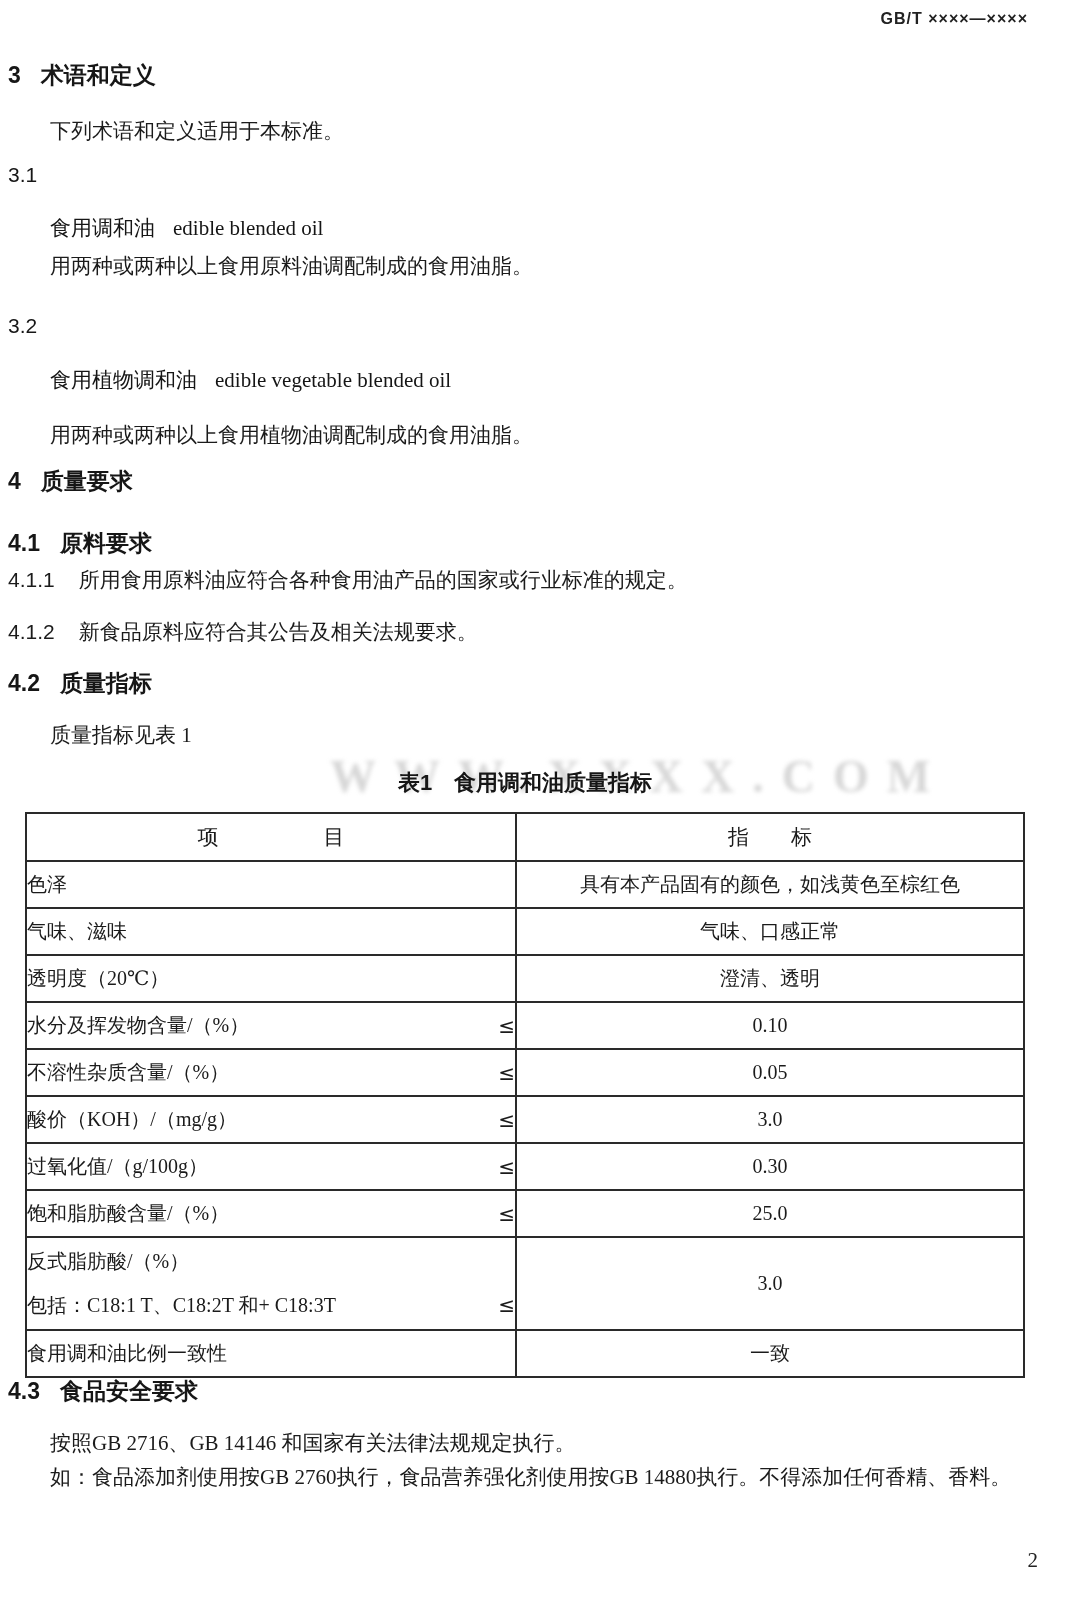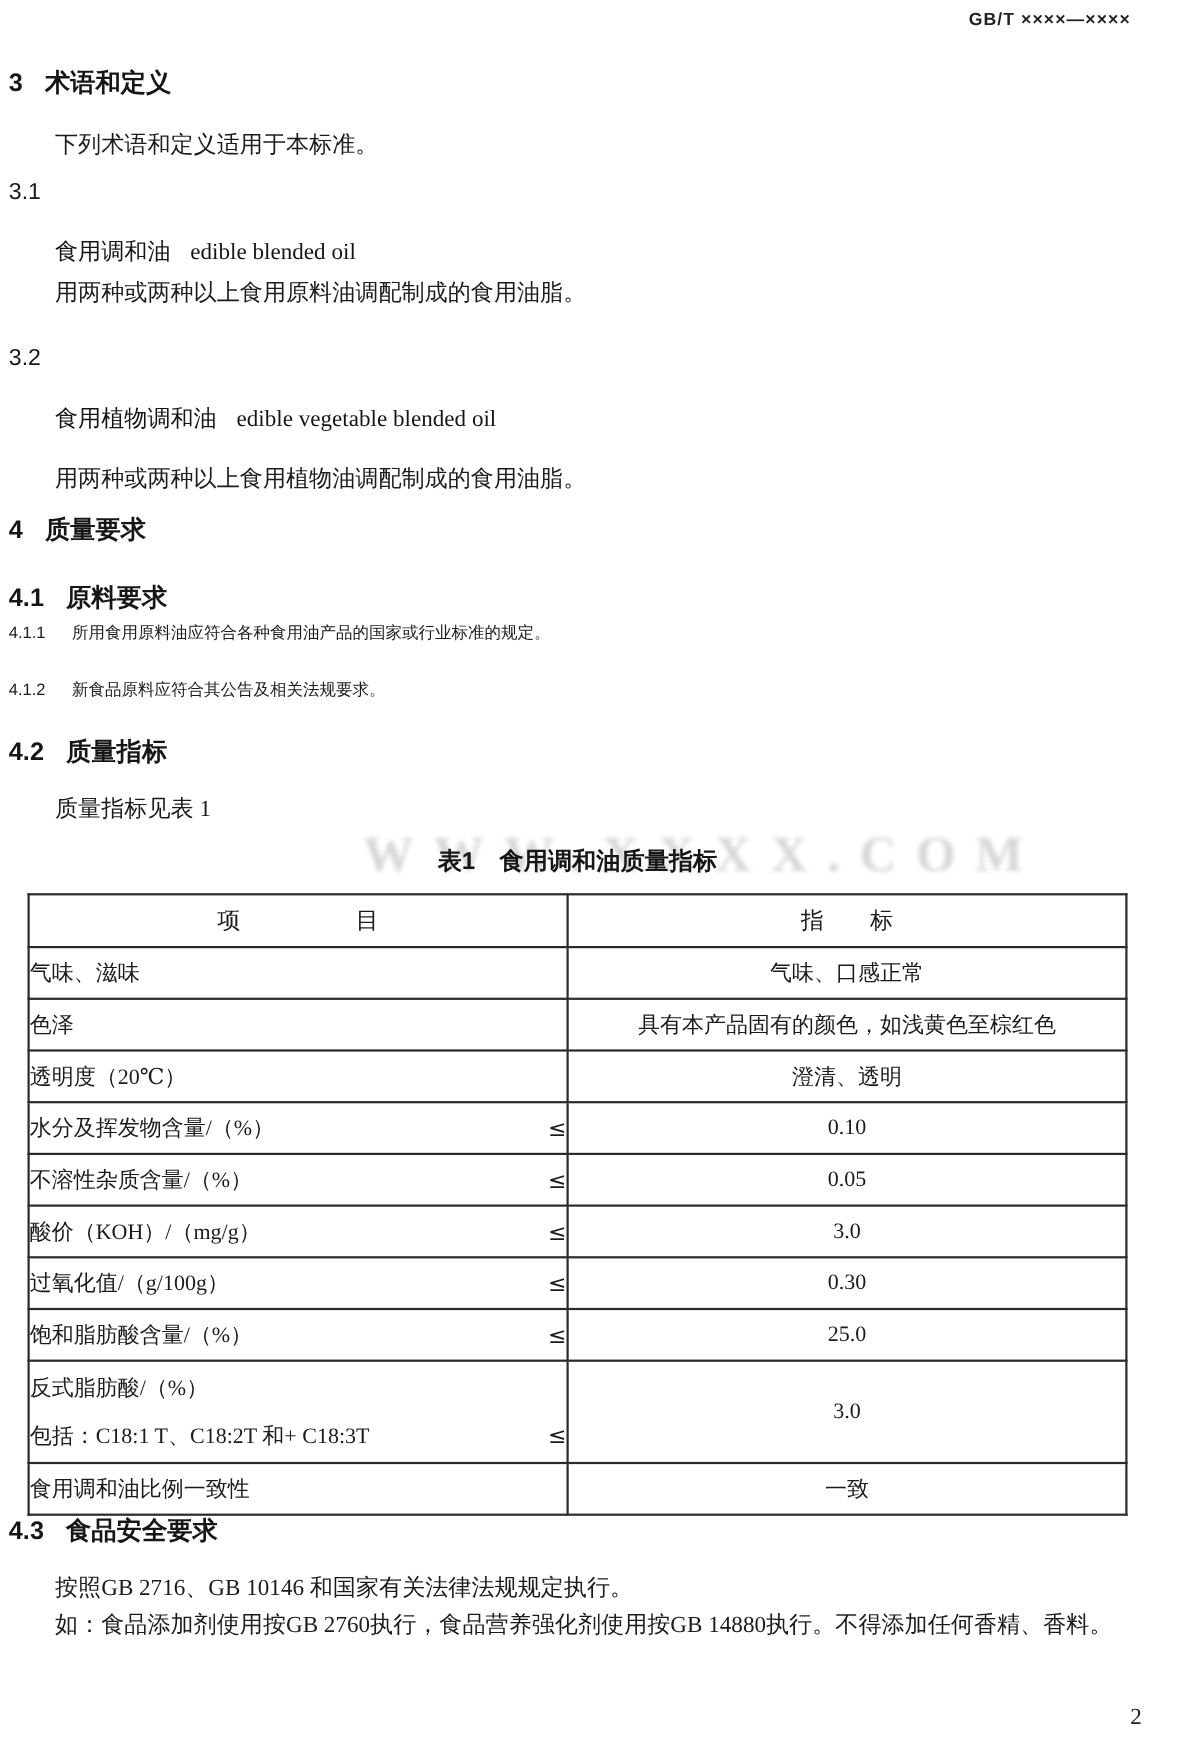--- a/index.html
+++ b/index.html
@@ -23,21 +23,21 @@
   .cnum{left:8px;font-size:21px;font-family:"Liberation Sans","DejaVu Sans",sans-serif;color:#161616}
 
   
   .term{left:50px;font-size:21px;font-weight:normal;color:#151515}
   .term .cn{font-family:"Liberation Sans","DejaVu Sans",sans-serif;margin-right:18px}
   .term .en{font-family:"Liberation Serif","DejaVu Serif",serif}
 
   
   .para{left:8px;width:1030px;font-size:21px;line-height:34px;color:#1b1b1b}
   .indent{text-indent:2em}
-  .npara{left:8px;width:1030px;font-size:15px;color:#1b1b1b}
+  .npara{left:8px;width:1030px;font-size:21px;color:#1b1b1b}
   .npara .num{font-family:"Liberation Sans","DejaVu Sans",sans-serif;margin-right:24px}
 
   
   .caption{left:25px;width:1000px;text-align:center;font-size:22px;font-weight:bold;
     font-family:"Liberation Sans","DejaVu Sans",sans-serif;color:#161616}
   .watermark{left:330px;top:750px;font-size:46px;letter-spacing:18px;
     color:rgba(150,150,150,.38);filter:blur(2px);
     font-family:"Liberation Serif","DejaVu Serif",serif;font-weight:bold;pointer-events:none}
 
   
@@ -110,35 +110,35 @@
     <tr>
       <th>项　　　　　目</th>
       <th>指　　标</th>
     </tr>
   </thead>
   <tbody>
       <tr>
         <td class="c1">
           <div class="c1flex">
             <span class="lines">
+              <span>色泽</span>
+            </span>
+          </div>
+        </td>
+        <td class="c2">具有本产品固有的颜色，如浅黄色至棕红色</td>
+      </tr>
+      <tr>
+        <td class="c1">
+          <div class="c1flex">
+            <span class="lines">
               <span>气味、滋味</span>
             </span>
           </div>
         </td>
         <td class="c2">气味、口感正常</td>
-      </tr>
-      <tr>
-        <td class="c1">
-          <div class="c1flex">
-            <span class="lines">
-              <span>色泽</span>
-            </span>
-          </div>
-        </td>
-        <td class="c2">具有本产品固有的颜色，如浅黄色至棕红色</td>
       </tr>
       <tr>
         <td class="c1">
           <div class="c1flex">
             <span class="lines">
               <span>透明度（20℃）</span>
             </span>
           </div>
         </td>
         <td class="c2">澄清、透明</td>
@@ -219,16 +219,16 @@
           </div>
         </td>
         <td class="c2">一致</td>
       </tr>
     </tbody>
 </table>
 
 <div class="abs h1" style="top:1376px">
   <span class="num">4.3</span><span>食品安全要求</span>
 </div>
-<div class="abs para indent" style="top:1426px">按照GB 2716、GB 10146 和国家有关法律法规规定执行。</div>
+<div class="abs para indent" style="top:1426px">按照GB 2716、GB 14146 和国家有关法律法规规定执行。</div>
 <div class="abs para indent" style="top:1460px">如：食品添加剂使用按GB 2760执行，食品营养强化剂使用按GB 14880执行。不得添加任何香精、香料。</div>
 
 <div class="abs pageno">2</div>
 
 </body></html>

